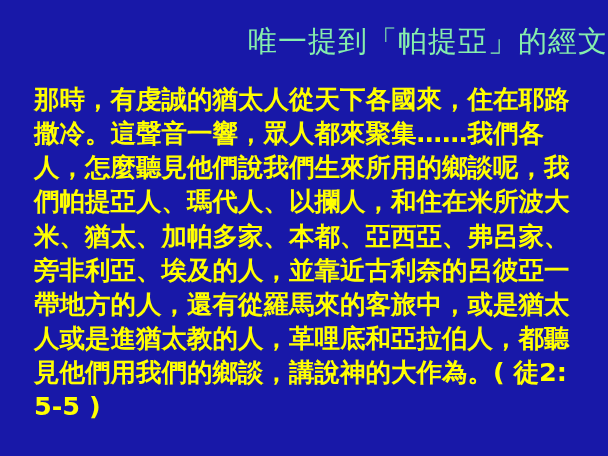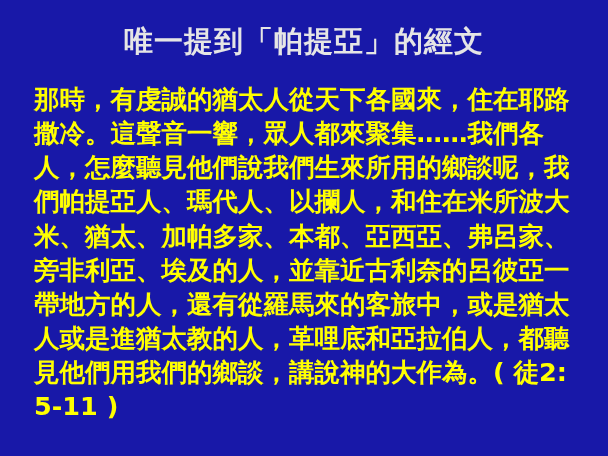--- a/index.html
+++ b/index.html
@@ -18,24 +18,24 @@
     width: 608px;
     height: 456px;
     background: #1818a8;
     box-sizing: border-box;
   }
   .slide-title {
     position: absolute;
     top: 26px;
     left: 0;
     width: 608px;
-    text-align: center;
-    color: #e5e5e5;
+    text-align: right;
+    color: #86efac;
     font-size: 29px;
-    font-weight: bold;
+    font-weight: normal;
     letter-spacing: 1px;
     line-height: 1.1;
     white-space: nowrap;
   }
   .slide-body {
     position: absolute;
     top: 82px;
     left: 34px;
     width: 548px;
     color: #ffff00;
@@ -45,14 +45,14 @@
     letter-spacing: 0px;
     text-align: left;
     word-break: break-all;
   }
 </style>
 </head>
 <body>
 
 <div class="slide">
   <div class="slide-title">唯一提到「帕提亞」的經文</div>
-  <div class="slide-body">那時，有虔誠的猶太人從天下各國來，住在耶路撒冷。這聲音一響，眾人都來聚集……我們各人，怎麼聽見他們說我們生來所用的鄉談呢，我們帕提亞人、瑪代人、以攔人，和住在米所波大米、猶太、加帕多家、本都、亞西亞、弗呂家、旁非利亞、埃及的人，並靠近古利奈的呂彼亞一帶地方的人，還有從羅馬來的客旅中，或是猶太人或是進猶太教的人，革哩底和亞拉伯人，都聽見他們用我們的鄉談，講說神的大作為。( 徒2:5-11 )</div>
+  <div class="slide-body">那時，有虔誠的猶太人從天下各國來，住在耶路撒冷。這聲音一響，眾人都來聚集……我們各人，怎麼聽見他們說我們生來所用的鄉談呢，我們帕提亞人、瑪代人、以攔人，和住在米所波大米、猶太、加帕多家、本都、亞西亞、弗呂家、旁非利亞、埃及的人，並靠近古利奈的呂彼亞一帶地方的人，還有從羅馬來的客旅中，或是猶太人或是進猶太教的人，革哩底和亞拉伯人，都聽見他們用我們的鄉談，講說神的大作為。( 徒2:5-5 )</div>
 </div>
 
 </body></html>

